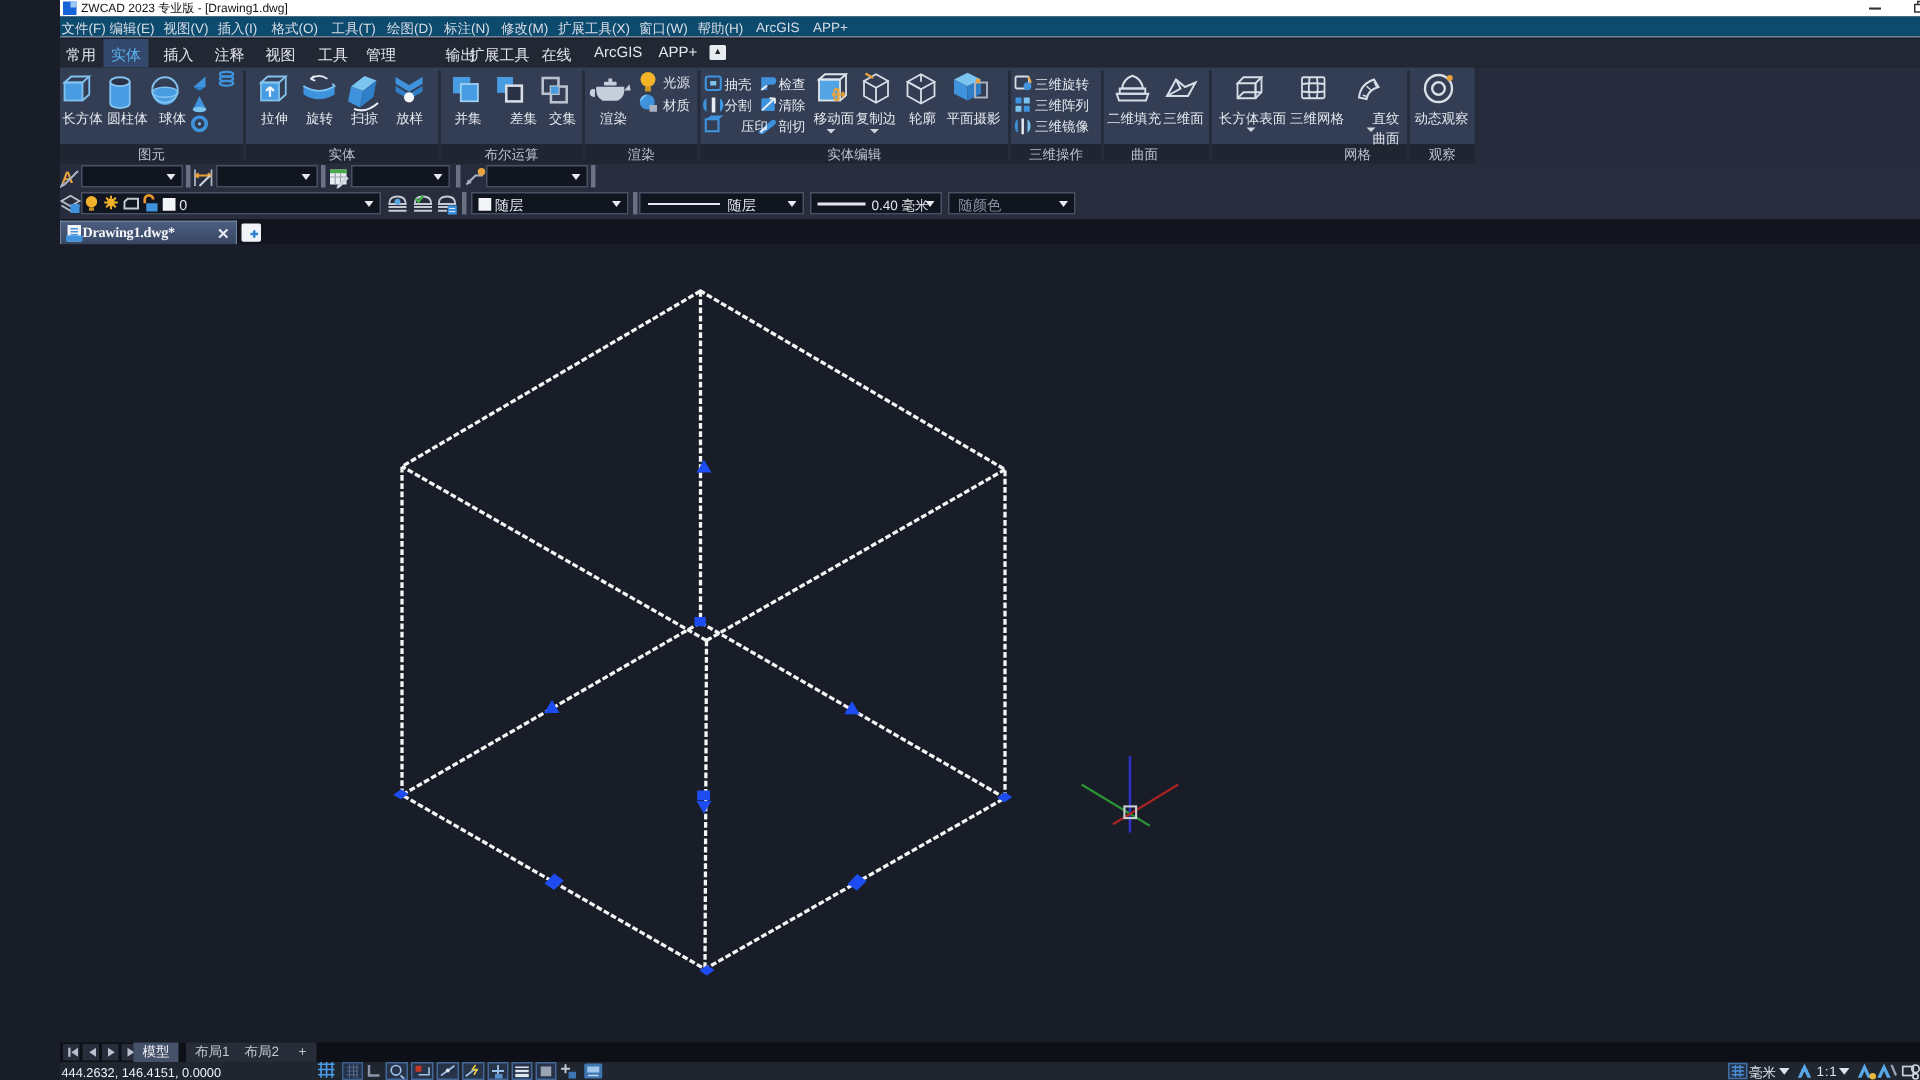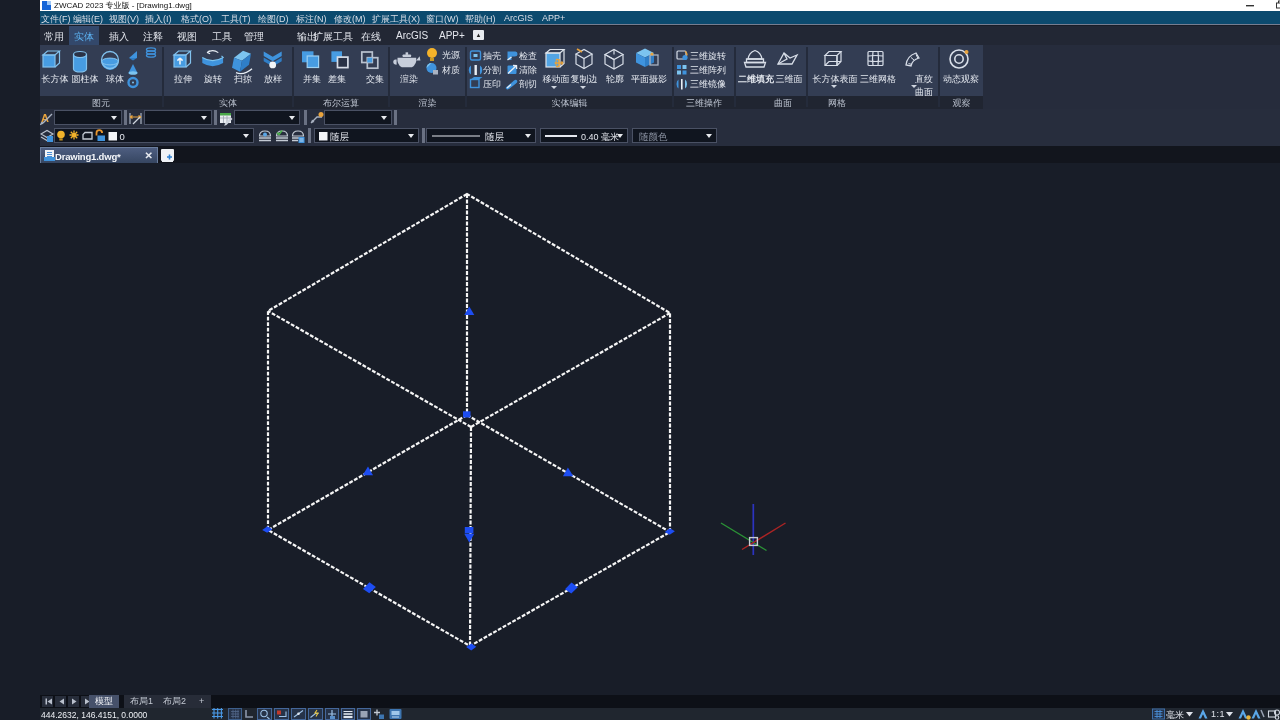--- a/index.html
+++ b/index.html
@@ -40,21 +40,21 @@
 .combo { position:absolute; background:#10151f; border:1px solid #4a5164; height:15px; }
 .combo .arr { position:absolute; right:4px; top:5px; width:0; height:0;
   border-left:3.5px solid transparent; border-right:3.5px solid transparent; border-top:4px solid #e8eaee; }
 .combo .ctext { position:absolute; left:5px; top:1.5px; font-size:9.5px; color:#e4e7ee;text-align:right; }
 .tsep { position:absolute; width:3px; background:#6a7183; }
 
 
 #doctabs { left:0; top:146px; width:1280px; height:17px; background:#12151d; }
 #dtab { position:absolute; left:0px; top:1px; width:118px; height:16px; background:linear-gradient(#4d5d80,#364661);
   border:1px solid #6b7e9e; border-bottom:none; }
-#dtab .dtxt { position:absolute; left:14px; top:2px; font-size:9.5px; font-weight:bold; color:#f4f6fa; font-family:Liberation Sans, sans-serif; letter-spacing:-0.2px; top:3px;}
+#dtab .dtxt { position:absolute; left:14px; top:2px; font-size:9.5px; font-weight:bold; color:#f4f6fa; font-family:Liberation Serif, serif; letter-spacing:-0.2px; top:3px;}
 #dtab .dx { position:absolute; right:4px; top:2px; font-size:10px; color:#e8ebf1; font-weight:bold;}
 #newtab { position:absolute; left:121px; top:3px; width:13px; height:12px; background:#f0f2f5; border-radius:1px; }
 
 
 #canvas { left:0; top:163px; width:1280px; height:532px; background:#181d28; }
 
 
 #layoutbar { left:0; top:695px; width:1280px; height:13px; background:#0d1017; color:#c3c8d2; font-size:9px; }
 .navb { position:absolute; top:1px; width:11px; height:11px; background:#272d3a; color:#aab0bd; font-size:7px; text-align:center; line-height:11px; }
 .ltab { position:absolute; top:0px; height:13px; padding:0 6px; line-height:13px; background:#272c38; }
@@ -126,22 +126,22 @@
       <div class="psep" style="left:694px"></div>
       <div class="psep" style="left:766px"></div>
       <div class="psep" style="left:898px"></div>
 
       <div class="pcap" style="left:0; width:122px">图元</div>
       <div class="pcap" style="left:124px; width:128px">实体</div>
       <div class="pcap" style="left:254px; width:94px">布尔运算</div>
       <div class="pcap" style="left:350px; width:75px">渲染</div>
       <div class="pcap" style="left:427px; width:205px">实体编辑</div>
       <div class="pcap" style="left:634px; width:60px">三维操作</div>
-      <div class="pcap" style="left:708px; width:70px">曲面</div>
-      <div class="pcap" style="left:732px; width:130px">网格</div>
+      <div class="pcap" style="left:688px; width:70px">曲面</div>
+      <div class="pcap" style="left:800px; width:130px">网格</div>
       <div class="pcap" style="left:900px; width:43px">观察</div>
 
       <svg width="943" height="64" style="position:absolute;left:0;top:0" id="ribsvg">
 
         <g>
           <rect x="3" y="10" width="12" height="12" fill="#479ce2"></rect>
           <g fill="none" stroke="#82c2ee" stroke-width="1.2">
             <path d="M3,10 l4.5,-4 h12 l-4.5,4 z"></path>
             <path d="M19.5,6 v12 l-4.5,4"></path>
             <rect x="3" y="10" width="12" height="12"></rect>
@@ -342,39 +342,39 @@
       </svg>
 
       <div class="blabel" style="left:0px; width:30px;">长方体</div>
       <div class="blabel" style="left:30px; width:30px;">圆柱体</div>
       <div class="blabel" style="left:60px; width:30px;">球体</div>
       <div class="blabel" style="left:127px; width:32px;">拉伸</div>
       <div class="blabel" style="left:157px; width:32px;">旋转</div>
       <div class="blabel" style="left:187px; width:32px;">扫掠</div>
       <div class="blabel" style="left:218px; width:30px;">放样</div>
       <div class="blabel" style="left:257px; width:30px;">并集</div>
-      <div class="blabel" style="left:282px; width:30px;">差集</div>
+      <div class="blabel" style="left:294px; width:30px;">差集</div>
       <div class="blabel" style="left:320px; width:30px;">交集</div>
       <div class="blabel" style="left:352px; width:34px;">渲染</div>
       <div class="blabel" style="left:499px; width:34px;">移动面</div>
       <div class="blabel" style="left:527px; width:34px;">复制边</div>
       <div class="blabel" style="left:563px; width:24px;">轮廓</div>
       <div class="blabel" style="left:590px; width:38px;">平面摄影</div>
-      <div class="blabel" style="left:697px; width:38px;font-weight:bold;">二维填充</div>
+      <div class="blabel" style="left:697px; width:38px;">二维填充</div>
       <div class="blabel" style="left:735px; width:28px;">三维面</div>
       <div class="blabel" style="left:771px; width:48px;">长方体表面</div>
       <div class="blabel" style="left:819px; width:38px;">三维网格</div>
       <div class="blabel" style="left:855px; width:38px;padding-left:20px;">直纹曲面</div>
       <div class="blabel" style="left:901px; width:40px;text-align:center;">动态观察</div>
 
       <div class="slabel" style="left:402px; top:4px;">光源</div>
       <div class="slabel" style="left:402px; top:19px;">材质</div>
       <div class="slabel" style="left:443px; top:4.5px;">抽壳</div>
       <div class="slabel" style="left:443px; top:18.5px;">分割</div>
-      <div class="slabel" style="left:443px; top:32.5px;text-align:right;">压印</div>
+      <div class="slabel" style="left:454px; top:32.5px;text-align:right;">压印</div>
       <div class="slabel" style="left:479px; top:4.5px;">检查</div>
       <div class="slabel" style="left:479px; top:18.5px;">清除</div>
       <div class="slabel" style="left:479px; top:32.5px;">剖切</div>
       <div class="slabel" style="left:650px; top:4.5px;">三维旋转</div>
       <div class="slabel" style="left:650px; top:18.5px;">三维阵列</div>
       <div class="slabel" style="left:650px; top:32.5px;">三维镜像</div>
 
       <div class="caret" style="left:511px; top:41px;"></div>
       <div class="caret" style="left:540px; top:41px;"></div>
       <div class="caret" style="left:791px; top:40px;"></div>

